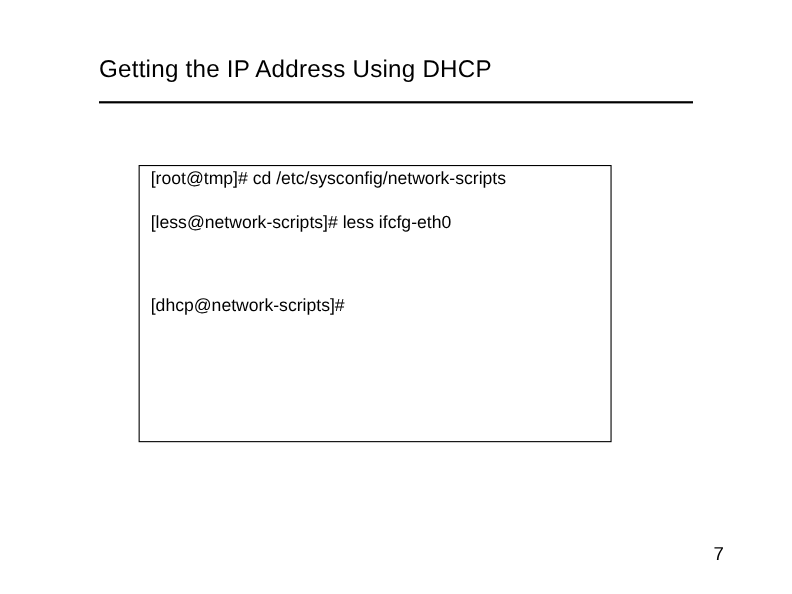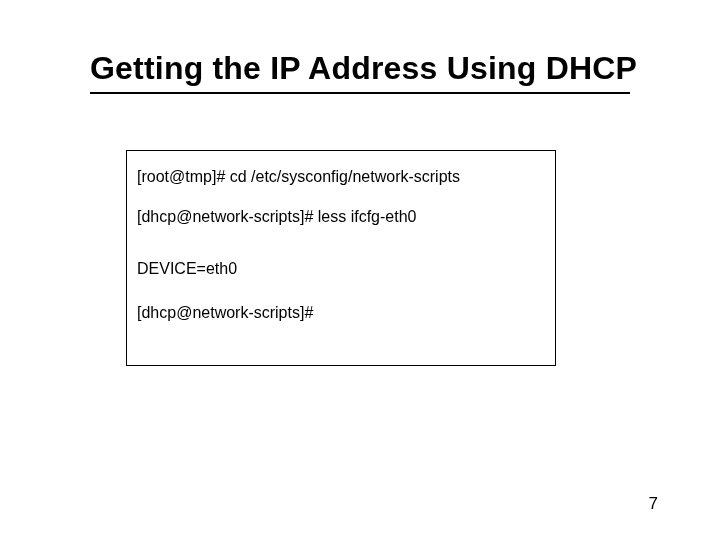--- a/index.html
+++ b/index.html
@@ -14,41 +14,41 @@
   .slide {
     position: relative;
     width: 720px;
     height: 540px;
     box-sizing: border-box;
   }
   .title {
     position: absolute;
     left: 90px;
     top: 50px;
-    font-size: 32px;
-    font-weight: 700;
+    font-size: 22px;
+    font-weight: 400;
     letter-spacing: 0.2px;
   }
   .title-rule {
     position: absolute;
     left: 90px;
     top: 92px;
     width: 540px;
     height: 0;
     border-top: 2px solid #000;
   }
   .term-box {
     position: absolute;
     left: 126px;
     top: 150px;
     width: 430px;
-    height: 216px;
+    height: 252px;
     border: 1px solid #000;
     box-sizing: border-box;
-    padding: 16px 10px;
+    padding: 2px 10px;
     font-family: Verdana, Arial, sans-serif;
     font-size: 16px;
     line-height: 20px;
   }
   .term-line {
     white-space: pre;
   }
   .gap-sm { height: 20px; }
   .gap-md { height: 24px; }
   .gap-lg { height: 32px; }
@@ -64,21 +64,20 @@
 <body>
 
 <div class="slide">
 
   <div class="title">Getting the IP Address Using DHCP</div>
   <div class="title-rule"></div>
 
   <div class="term-box">
     <div class="term-line">[root@tmp]# cd /etc/sysconfig/network-scripts</div>
     <div class="gap-sm"></div>
-    <div class="term-line">[dhcp@network-scripts]# less ifcfg-eth0</div>
+    <div class="term-line">[less@network-scripts]# less ifcfg-eth0</div>
     <div class="gap-lg"></div>
-    <div class="term-line">DEVICE=eth0</div>
     <div class="gap-md"></div>
     <div class="term-line">[dhcp@network-scripts]#</div>
   </div>
 
   <div class="page-number">7</div>
 </div>
 
 </body></html>

